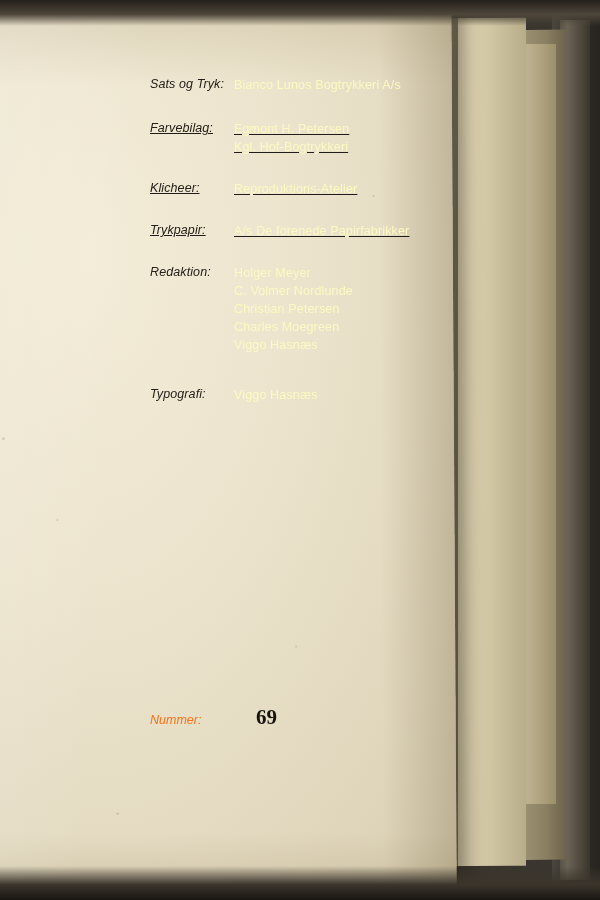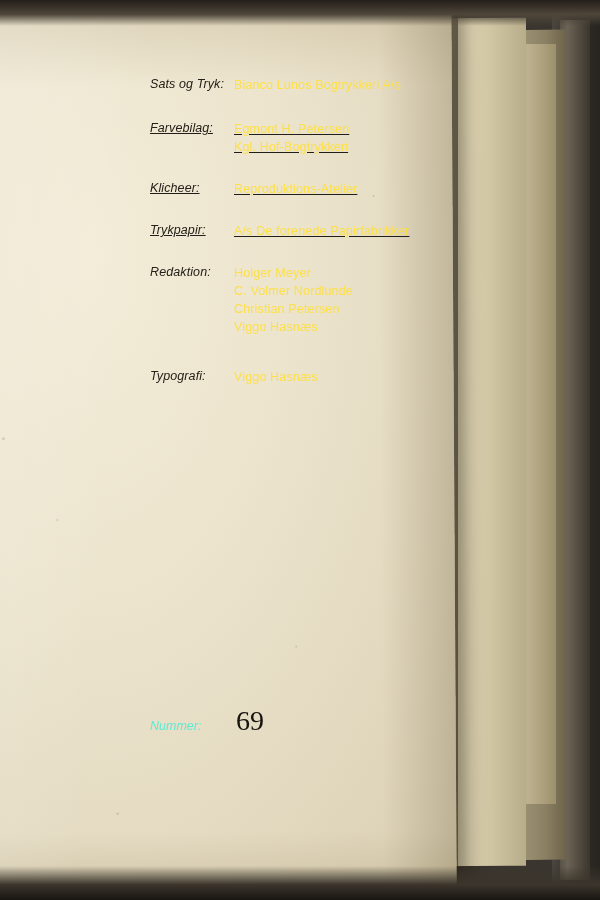--- a/index.html
+++ b/index.html
@@ -119,46 +119,47 @@
     color: #252019;
   }
   .entry-values {
     flex: 1 1 auto;
     padding-left: 6px;
   }
   .entry-value {
     font-size: 12.5px;
     line-height: 18px;
     letter-spacing: .15px;
-    color: #fde047;
+    color: #fef9c3;
     white-space: nowrap;
   }
   .entry-tight { margin-bottom: 24px; text-decoration: underline; }
   .entry-first { margin-bottom: 26px; }
   .entry-redaktion { margin-bottom: 32px; }
 
   .number-line {
     position: absolute;
     top: 705px; left: 150px;
     display: flex;
     align-items: baseline;
   }
   .number-label {
     font-style: italic;
     font-size: 12.5px;
     width: 78px;
     flex: 0 0 78px;
-    color: #5eead4;
+    color: #f97316;
   }
   .number-value {
     font-family: "Liberation Serif", serif;
-    font-size: 28px;
-    font-weight: 400;
+    font-size: 21px;
+    font-weight: 700;
     padding-left: 8px;
     color: #17140f;
+    margin-left: 20px;
   }
 </style>
 </head>
 <body>
 
 <div class="page">
 
   <div class="book-edge-dark"></div>
   <div class="book-spine-cloth"></div>
   <div class="board-right"></div>
@@ -205,20 +206,21 @@
       </div>
     </div>
 
 
     <div class="entry entry-redaktion">
       <div class="entry-label">Redaktion:</div>
       <div class="entry-values">
         <div class="entry-value">Holger Meyer</div>
         <div class="entry-value">C. Volmer Nordlunde</div>
         <div class="entry-value">Christian Petersen</div>
+        <div class="entry-value">Charles Moegreen</div>
         <div class="entry-value">Viggo Hasnæs</div>
       </div>
     </div>
 
     <div class="entry">
       <div class="entry-label">Typografi:</div>
       <div class="entry-values">
         <div class="entry-value">Viggo Hasnæs</div>
       </div>
     </div>

